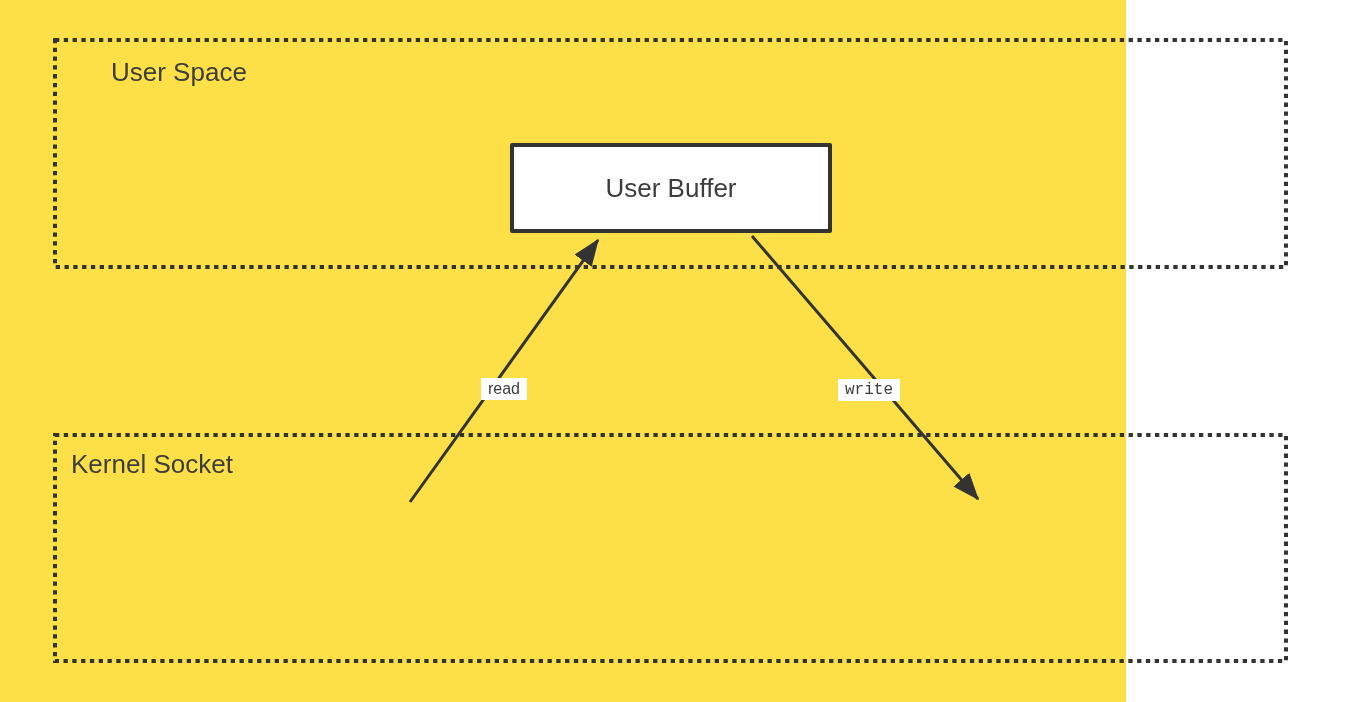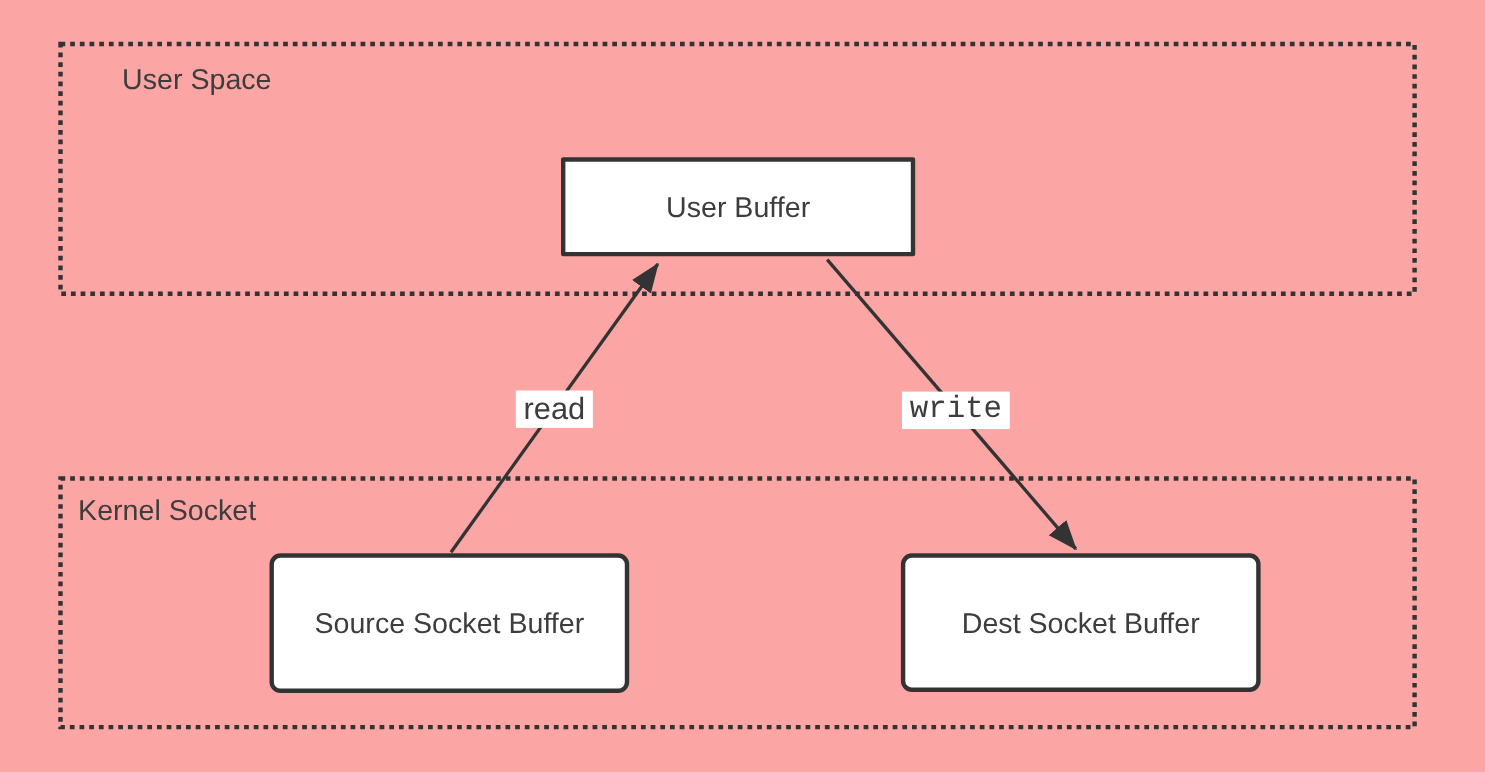--- a/index.html
+++ b/index.html
@@ -4,22 +4,22 @@
 <style>
   * { margin: 0; padding: 0; box-sizing: border-box; }
   html, body {
     width: 1350px; height: 702px;
     background: #ffffff;
     font-family: "Liberation Sans", "DejaVu Sans", sans-serif;
     overflow: hidden;
   }
   .canvas {
     position: relative;
-    width: 1350px; height: 702px;
-    background: #fca5a5;
+    width: 1126px; height: 702px;
+    background: #fde047;
   }
   .layer-svg {
     position: absolute;
     left: 0; top: 0;
     width: 1350px; height: 702px;
     pointer-events: none;
   }
   .node {
     position: absolute;
     display: flex;
@@ -53,24 +53,25 @@
     line-height: 1;
     z-index: 2;
   }
   .region-label-user { left: 111px; top: 59px; }
   .region-label-kernel { left: 71px; top: 451px; }
   .edge-label {
     position: absolute;
     transform: translate(-50%, -50%);
     background: #ffffff;
     color: #3d3d3d;
-    font-size: 28px;
+    font-size: 16px;
     line-height: 1;
     padding: 3px 7px;
     z-index: 4;
+    margin-top: 17px;
   }
   .edge-label-read { left: 504px; top: 372px; }
   .edge-label-write { left: 869px; top: 373px; font-family: Liberation Mono, monospace; }
 </style>
 </head>
 <body>
 
 <div class="canvas">
 
   <svg class="layer-svg" viewBox="0 0 1350 702" xmlns="http://www.w3.org/2000/svg">
@@ -90,25 +91,19 @@
   </svg>
 
   <div class="region-label region-label-user">User Space</div>
 
   <div class="region-label region-label-kernel">Kernel Socket</div>
 
   <div class="node node-user-buffer">
     <span>User Buffer</span>
   </div>
 
-  <div class="node node-source">
-    <span>Source Socket Buffer</span>
-  </div>
 
-  <div class="node node-dest">
-    <span>Dest Socket Buffer</span>
-  </div>
 
   <div class="edge-label edge-label-read">read</div>
 
   <div class="edge-label edge-label-write">write</div>
 
 </div>
 
 </body></html>

